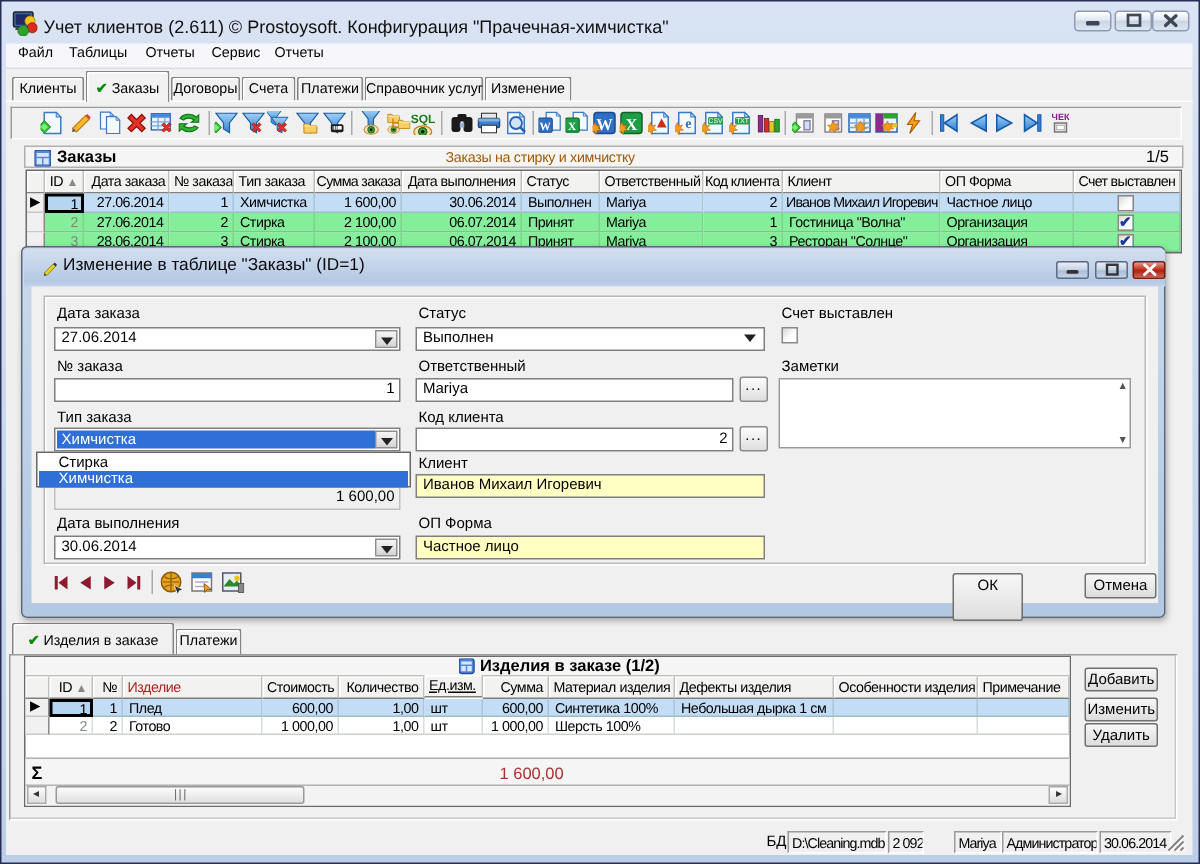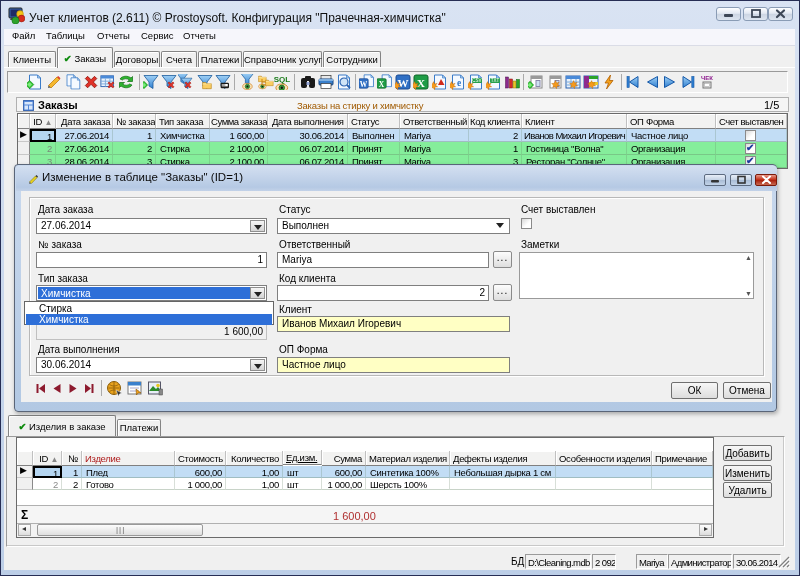--- a/index.html
+++ b/index.html
@@ -68,21 +68,21 @@
 </div>
 <div class="client"></div>
 
 <div class="tabline"></div>
 <div class="tab" style="left:8px;width:48px">Клиенты</div>
 <div class="tab active" style="left:57px;width:56px"><span style="color:#0c8a0c;font-weight:bold">✔</span> Заказы</div>
 <div class="tab" style="left:114px;width:46px">Договоры</div>
 <div class="tab" style="left:161px;width:36px">Счета</div>
 <div class="tab" style="left:198px;width:44px">Платежи</div>
 <div class="tab" style="left:243px;width:79px">Справочник услуг</div>
-<div class="tab" style="left:323px;width:58px">Сотрудники</div>
+<div class="tab" style="left:323px;width:58px">Изменение</div>
 
 <svg width="0" height="0" style="position:absolute">
 <defs>
 <linearGradient id="blu" x1="0" y1="0" x2="0" y2="1">
         <stop offset="0" stop-color="#9fd0f5"></stop>
         <stop offset="1" stop-color="#2f7fd0"></stop>
       </linearGradient>
 <symbol id="page" viewBox="0 0 16 16">
         <path d="M2.5 1h8l3 3v11h-11z" fill="#f4f9ff" stroke="#3a7bc8"></path>
         <path d="M10.5 1l3 3h-3z" fill="#bcd8f2" stroke="#3a7bc8" stroke-width=".7"></path>
@@ -496,29 +496,38 @@
         <path d="M9 9l5 4h-3l-1.5 2z" fill="#f0a01d" stroke="#8a5400" stroke-width=".6"></path>
       </svg>
   <svg class="abs" style="left:126px;top:189px" width="16" height="16">
         <rect x="1.5" y="2" width="12" height="12" fill="#e8eef8" stroke="#556"></rect>
         <path d="M2 11l4-5 3 3 2-2 3 4z" fill="#2a8a2a"></path>
         <circle cx="11" cy="5.5" r="1.8" fill="#e8c61d"></circle>
         <rect x="12" y="9" width="3.5" height="6" fill="#888" stroke="#444" stroke-width=".5"></rect>
       </svg>
  </div>
 
- <div class="btn" style="left:656px;top:217px;width:47px;height:17px;">ОК</div>
+ <div class="btn" style="left:620px;top:217px;width:47px;height:32px;">ОК</div>
  <div class="btn" style="left:708px;top:217px;width:48px;height:17px;">Отмена</div>
 </div>
 
 <div class="tab active" style="left:8px;top:415px;height:21px;width:108px;background:#f0f0f0"><span style="color:#0c8a0c;font-weight:bold">✔</span> Изделия в заказе</div>
 <div class="tab" style="left:117px;top:419px;height:17px;width:44px;">Платежи</div>
 <div class="abs" style="left:6px;top:436px;width:779px;height:111px;border:1px solid;border-color:#9a9a9a #fff #fff #9a9a9a;background:#f0f0f0;box-shadow:inset -1px -1px 0 #c8c8c8;"></div>
 <div class="grid" style="left:16px;top:437px;width:698px;height:101px;">
 
+ <div class="abs" style="left:0;top:0;width:696px;height:13px;background:#f5f5f5;border-bottom:1px solid #c0c0c0;">
+  <svg class="abs" style="left:289px;top:1px" width="11" height="11">
+        <rect x="0" y="0" width="10" height="10" rx="2" fill="#5588d8" stroke="#26509a"></rect>
+        <rect x="1.5" y="2" width="7" height="2" fill="#d7e6fa"></rect>
+        <rect x="1.5" y="5" width="3" height="3.5" fill="#d7e6fa"></rect>
+        <rect x="5.5" y="5" width="3" height="3.5" fill="#d7e6fa"></rect>
+      </svg>
+  <span style="position:absolute;left:303px;top:0px;font-weight:bold;">Изделия в заказе (1/2)</span>
+ </div>
 
  <div class="hdr" style="left:0;top:13px;width:16px;height:15px;"></div>
  <div class="hdr r" style="left:16px;top:13px;width:29px;height:15px;">ID <span style="color:#888;font-size:8px">▲</span></div>
  <div class="hdr r" style="left:45px;top:13px;width:20px;height:15px;">№</div>
  <div class="hdr" style="left:65px;top:13px;width:93px;height:15px;color:#b02020;">Изделие</div>
  <div class="hdr r" style="left:158px;top:13px;width:51px;height:15px;">Стоимость</div>
  <div class="hdr r" style="left:209px;top:13px;width:57px;height:15px;">Количество</div>
  <div class="hdr" style="left:266px;top:12px;width:39px;height:15px;text-decoration:underline;">Ед.изм.</div>
  <div class="hdr r" style="left:305px;top:13px;width:44px;height:15px;">Сумма</div>
  <div class="hdr" style="left:349px;top:13px;width:84px;height:15px;">Материал изделия</div>

